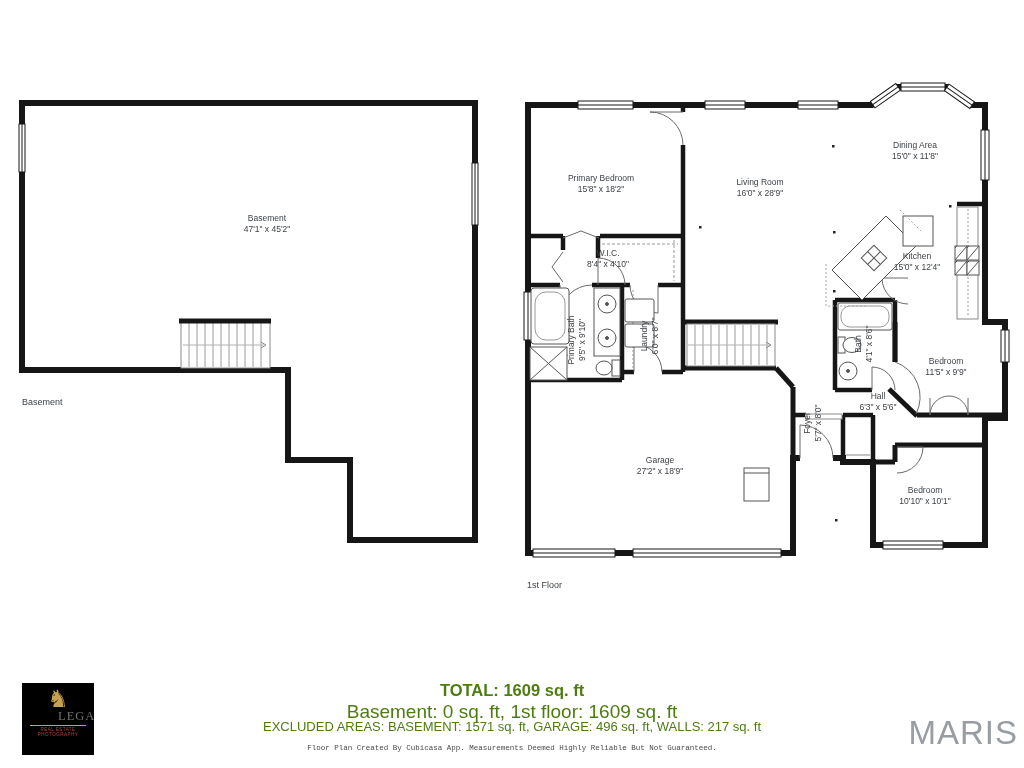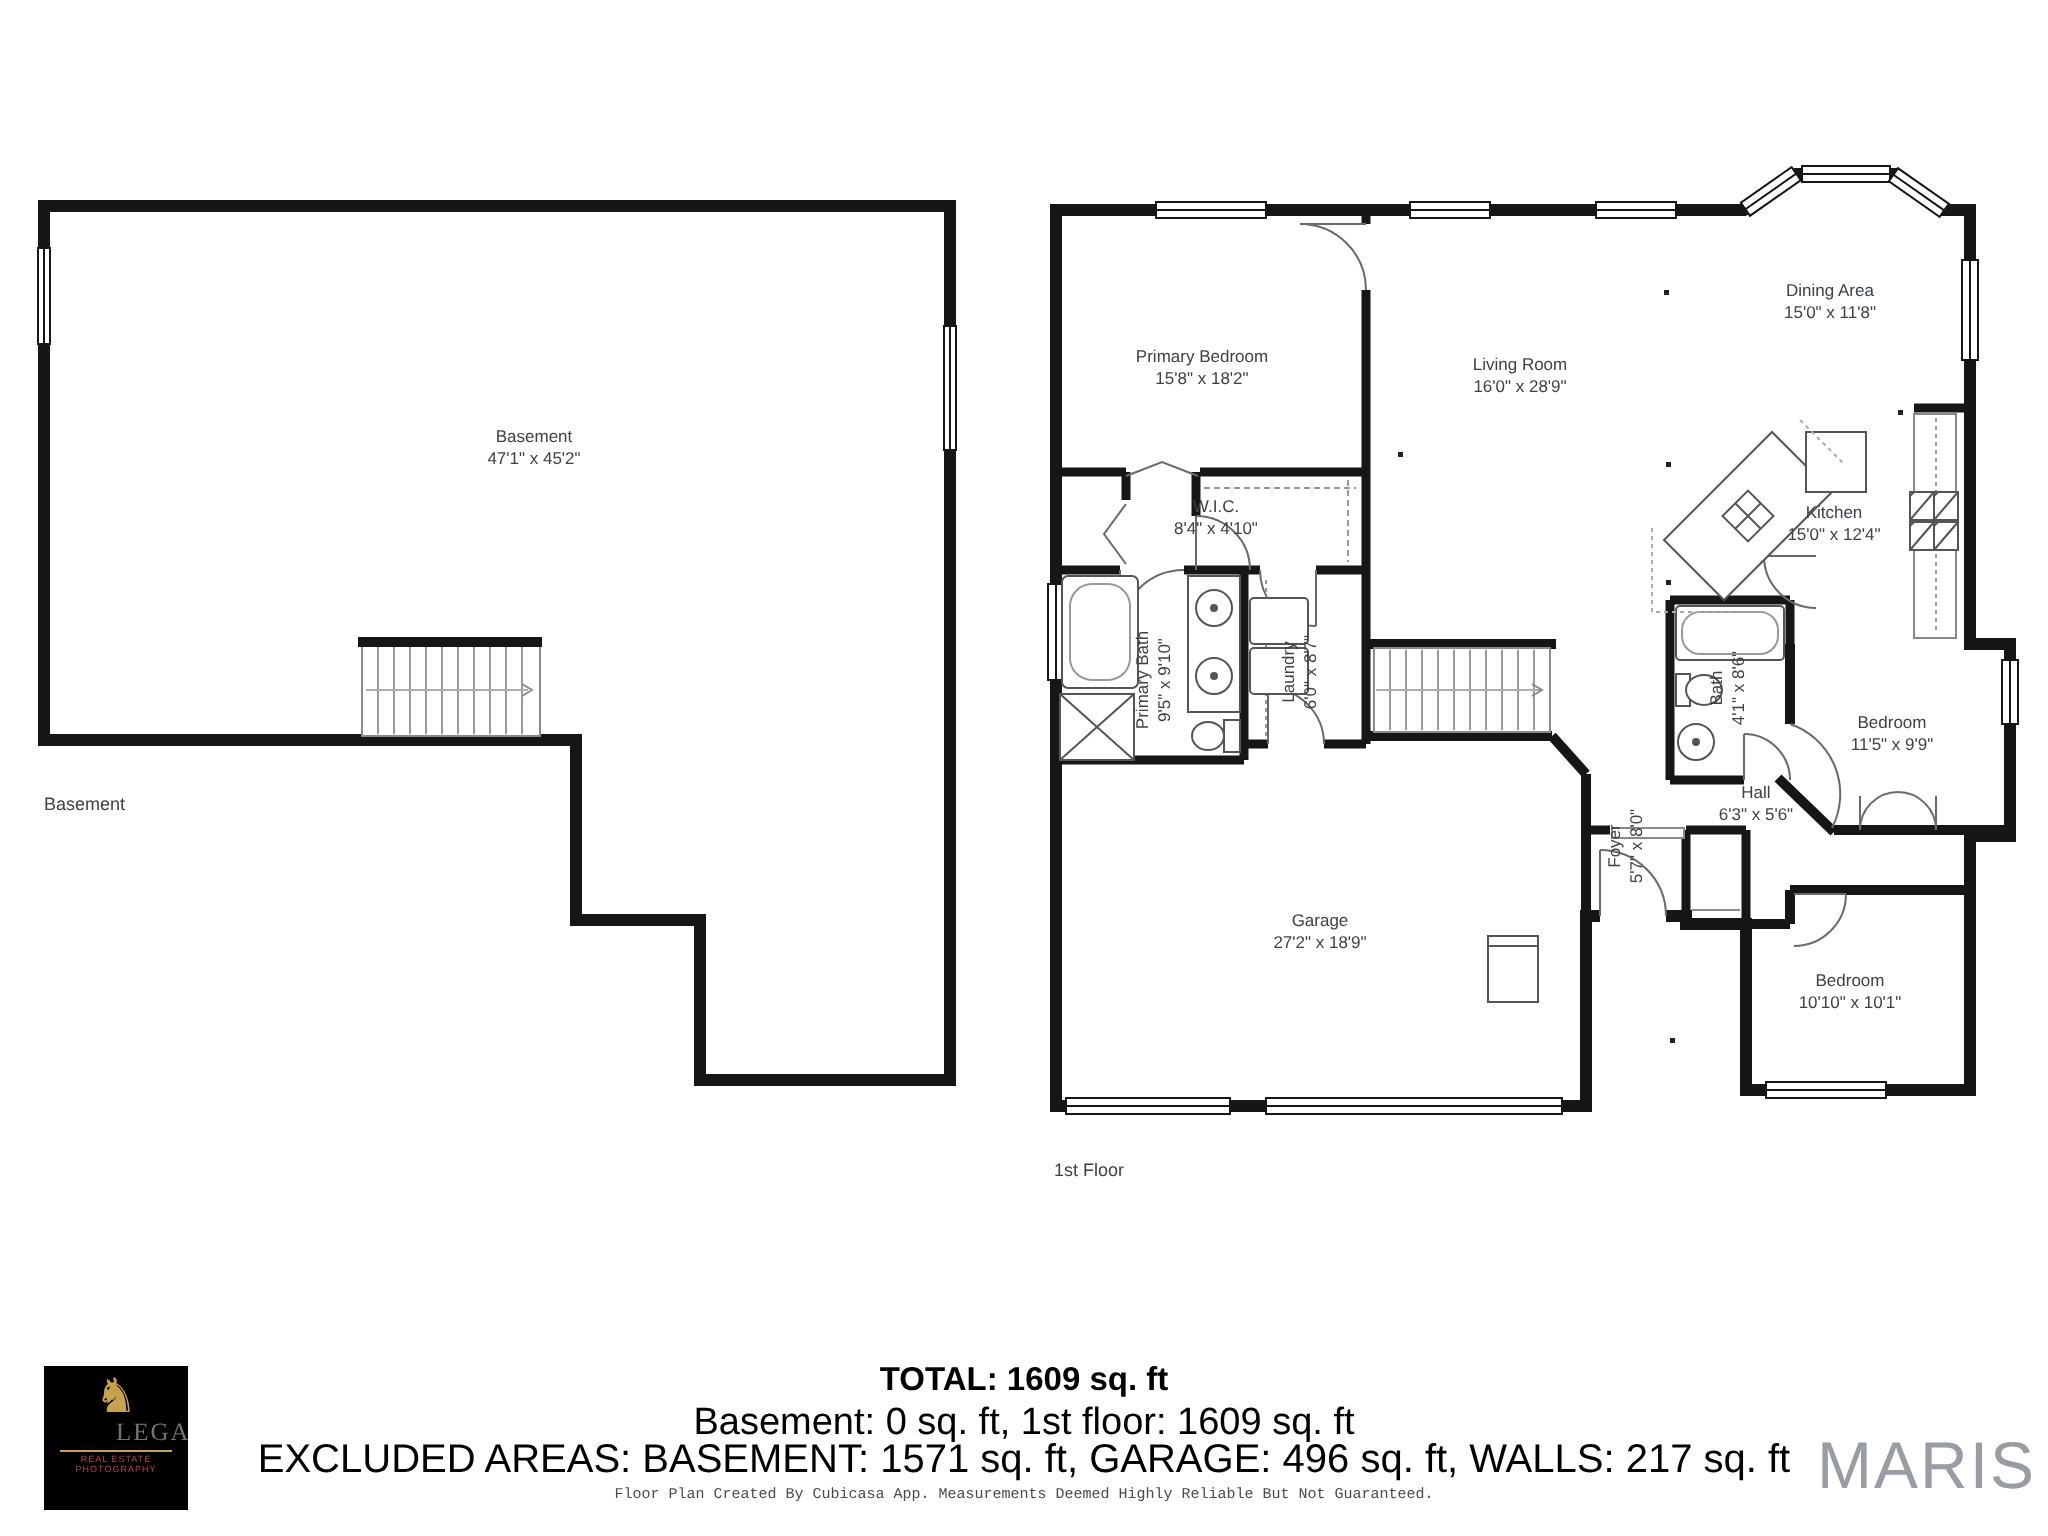--- a/index.html
+++ b/index.html
@@ -6,24 +6,24 @@
   .canvas{position:relative;width:1024px;height:768px;background:#fff;overflow:hidden;
           font-family:"Liberation Sans",sans-serif;}
   svg{position:absolute;left:0;top:0;}
   
   .rl{position:absolute;transform:translate(-50%,-50%);text-align:center;color:#3d4247;
       font-size:8.5px;line-height:1.3;white-space:nowrap;}
   .rl span{display:block;}
   .rl.rot{transform:translate(-50%,-50%) rotate(-90deg);}
   .floor-label{position:absolute;font-size:9px;color:#3d4247;}
   
-  .sum{position:absolute;left:0;width:100%;text-align:center;color:#000000;}
+  .sum{position:absolute;left:0;width:100%;text-align:center;color:#4d7c0f;}
   .sum.total{top:681px;font-size:16.5px;font-weight:bold;}
   .sum.l2{top:701px;font-size:19px;}
-  .sum.l3{top:719px;font-size:20px;}
+  .sum.l3{top:719px;font-size:13px;}
   .sum.note{top:744px;font-size:7.5px;color:#4a4a4a;font-family:Liberation Mono, monospace;}
   
   .logo{position:absolute;left:22px;top:683px;width:72px;height:72px;background:#000;
         text-align:center;color:#c6a14f;overflow:hidden;}
   .logo .horse{font-size:24px;line-height:24px;margin-top:4px;color:#c6a14f;}
   .logo .word{font-family:"Liberation Serif",serif;font-size:12.5px;letter-spacing:1px;
               color:#737373;margin-top:-2px;margin-left:36px;}
   .logo .sub1{font-size:4.5px;color:#b5463a;letter-spacing:.5px;margin-top:1px;}
   .logo .sub2{font-size:4.5px;color:#b5463a;letter-spacing:.5px;}
   .logo .rule{height:1px;background:#c6a14f;margin:1px 8px 0 8px;}

